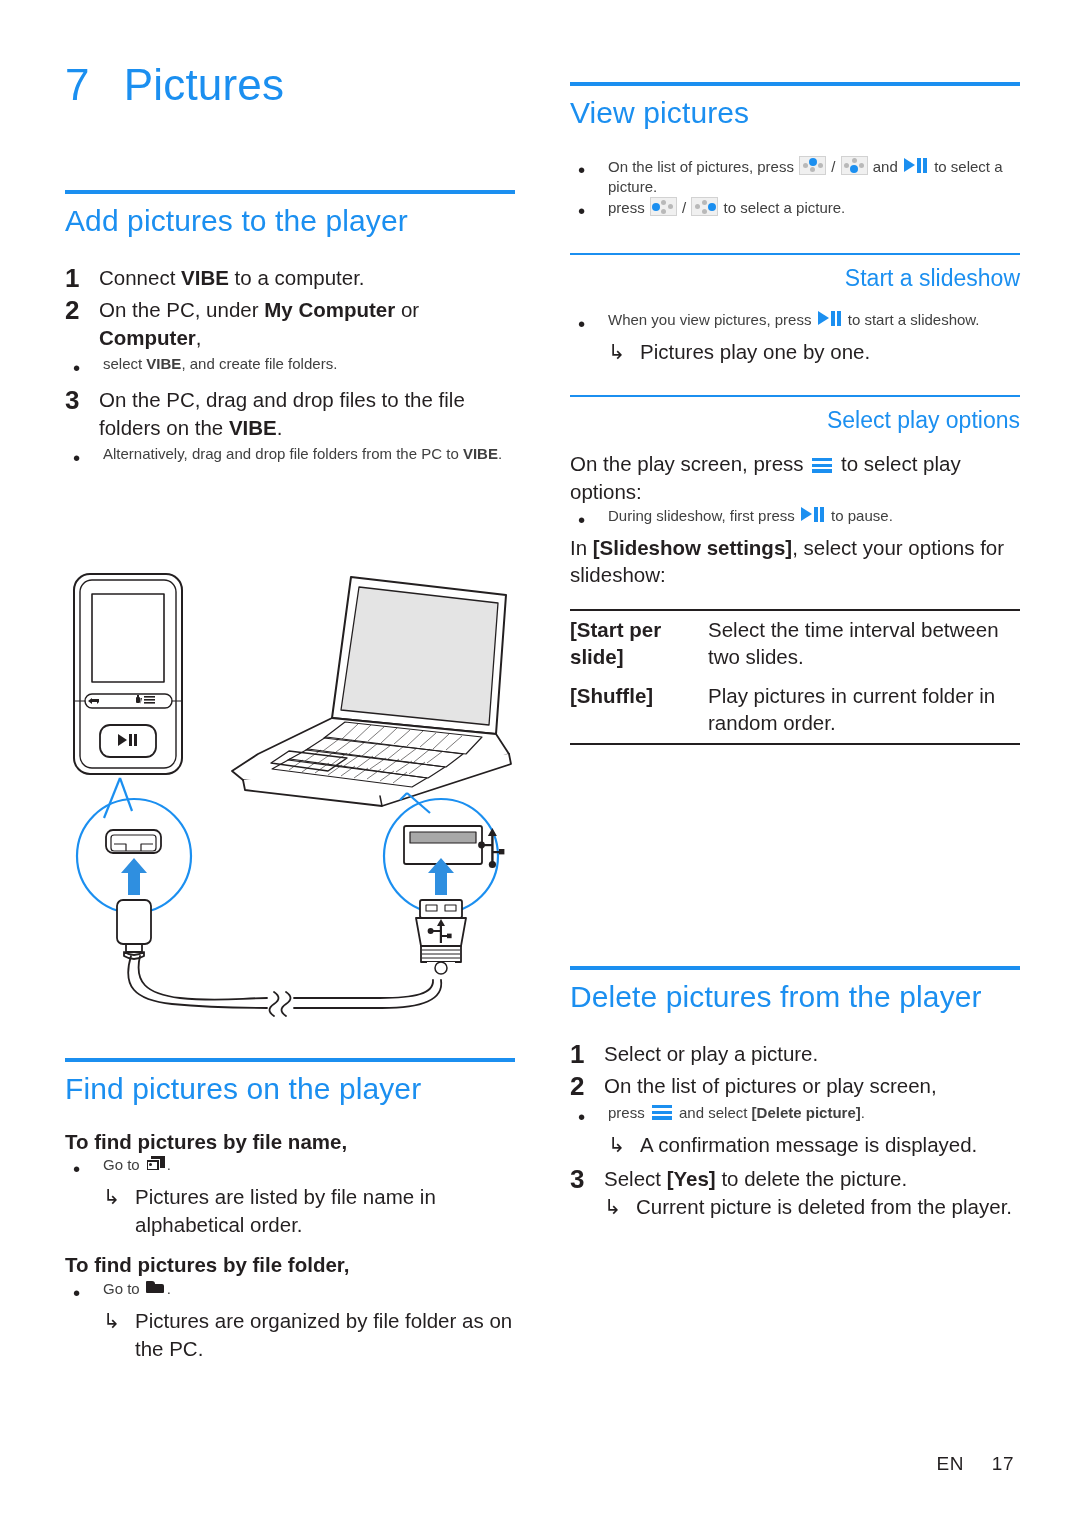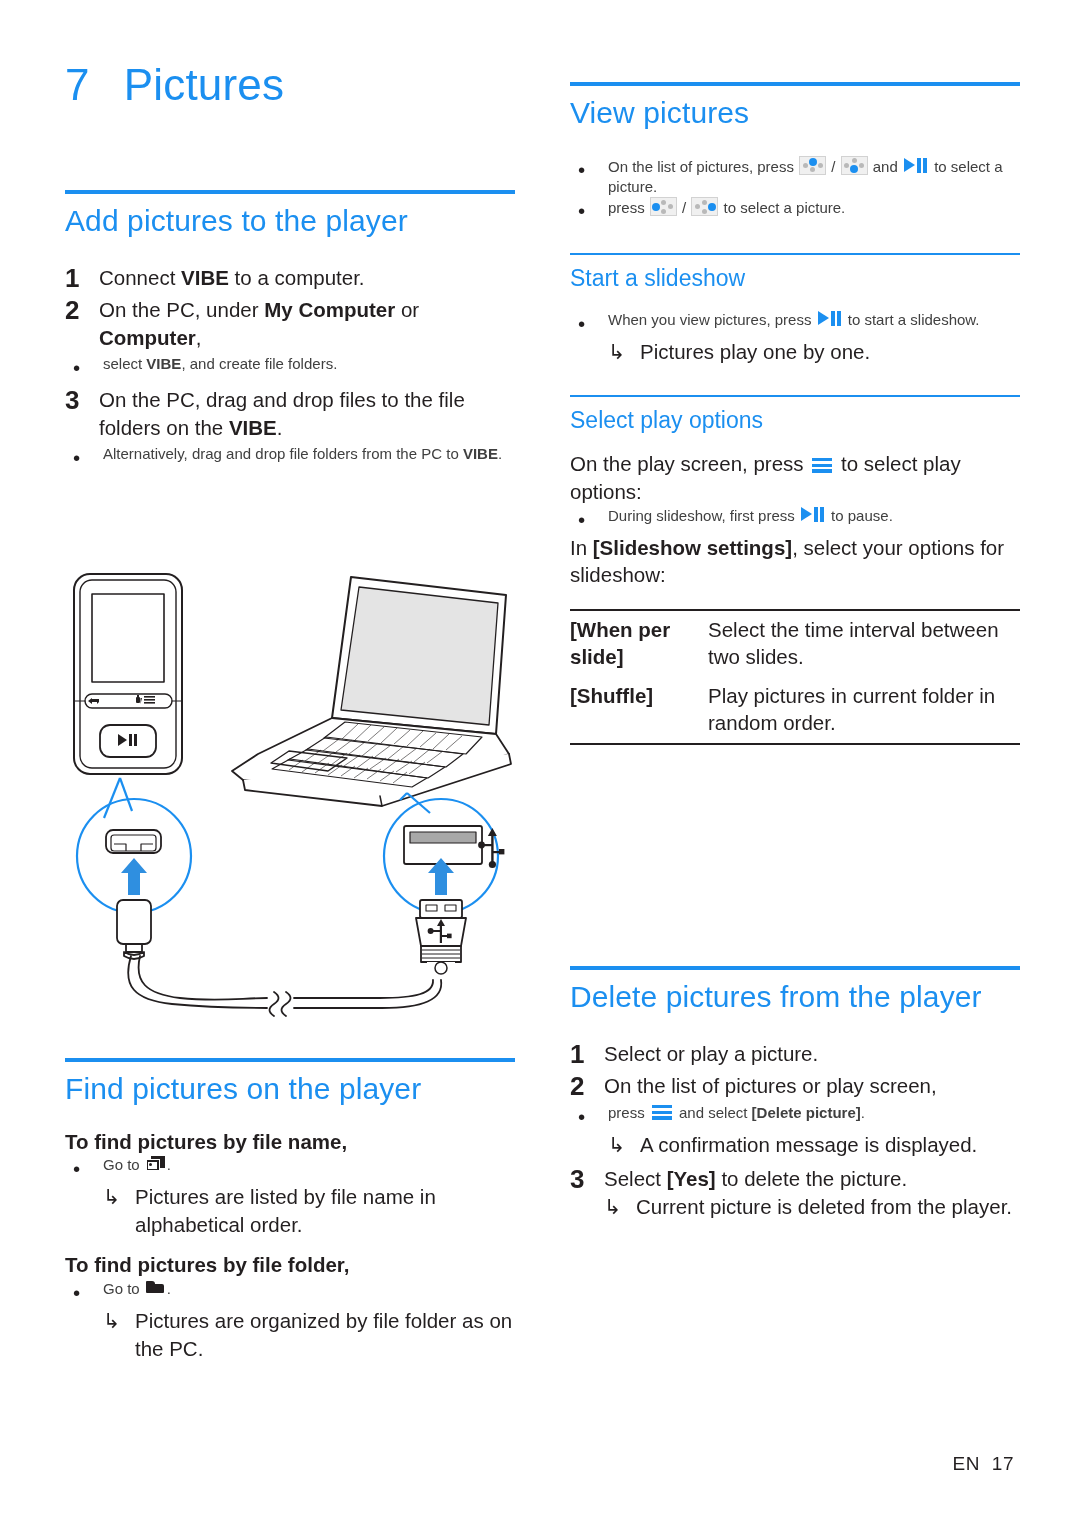--- a/index.html
+++ b/index.html
@@ -57,20 +57,21 @@
     margin: 10px 0 0 0;
     line-height: 1.12;
     letter-spacing: 0.1px;
   }
   h3.subsection {
     font-size: 23px;
     font-weight: 400;
     color: #1b8ff0;
     margin: 10px 0 0 0;
     line-height: 1.15;
+    text-align: right;
   }
   .bold { font-weight: 700; }
   p.plain {
     margin: 0;
     font-size: 20.5px;
     line-height: 1.36;
     color: #231f20;
   }
   p.lead-bold {
     margin: 0;
@@ -315,21 +316,21 @@
 
   
   .footer {
     position: absolute;
     right: 66px;
     bottom: 52px;
     font-size: 19px;
     color: #231f20;
     letter-spacing: 0.5px;
   }
-  .footer .en { margin-right: 12px; text-align: center; }
+  .footer .en { margin-right: 28px; text-align: center; }
 
   
   .illus {
     position: absolute;
     left: 62px;
     top: 568px;
     width: 460px;
     height: 452px;
   }
 </style>
@@ -638,21 +639,21 @@
 
     <p class="plain">
       <span>In </span><span class="bold">[Slideshow settings]</span><span>, select your options for slideshow:</span>
     </p>
 
     <div style="height:20px"></div>
 
     <table class="opts">
       <tbody>
           <tr class="top-rule">
-        <td class="k">[When per slide]</td>
+        <td class="k">[Start per slide]</td>
         <td class="v">Select the time interval between two slides.</td>
       </tr>
       <tr class="bottom-rule">
         <td class="k">[Shuffle]</td>
         <td class="v">Play pictures in current folder in random order.</td>
       </tr>
     </tbody>
       </table>
   </div>
 

